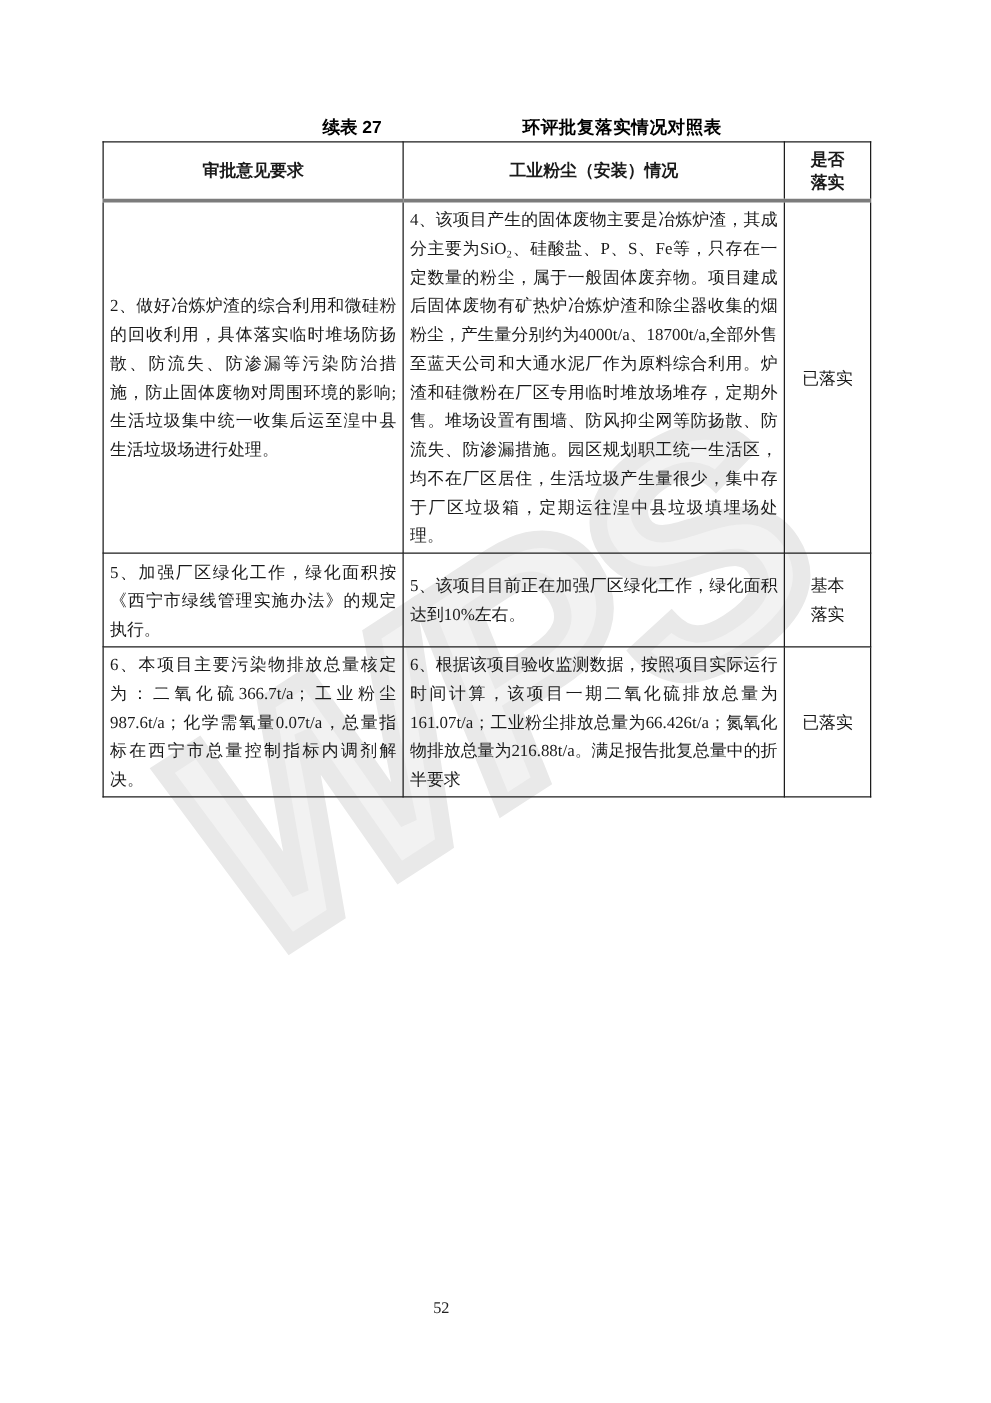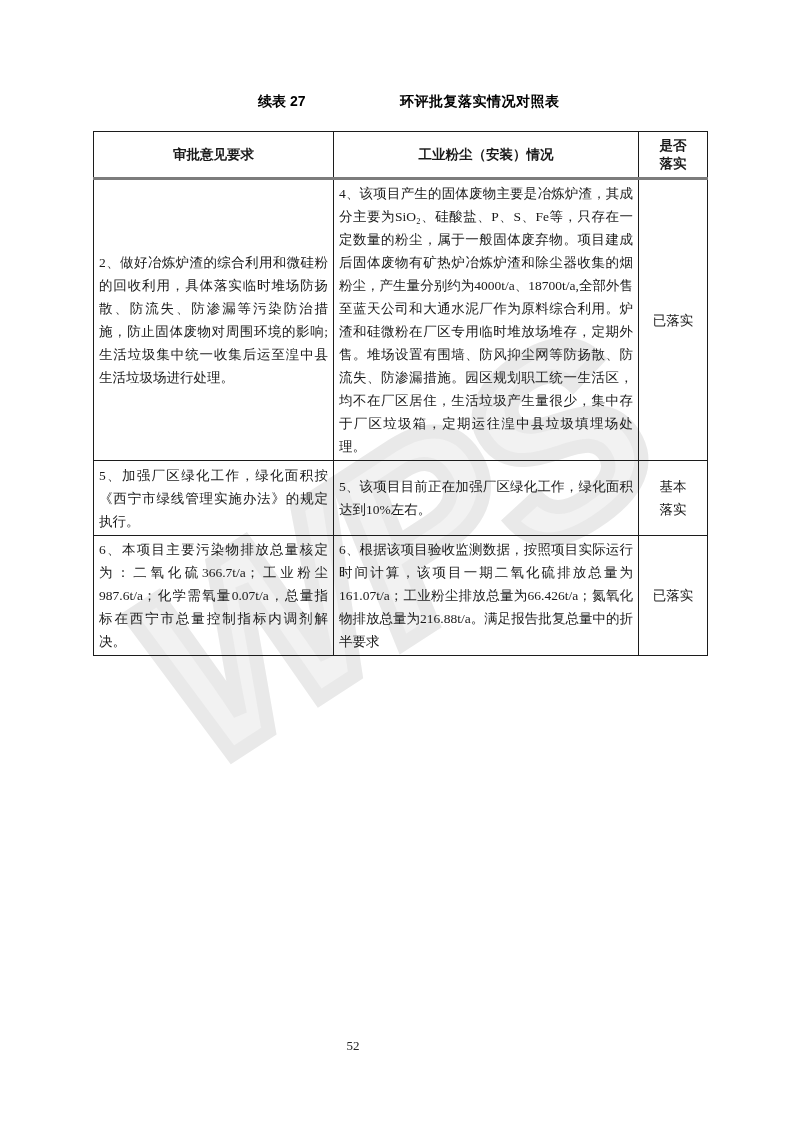--- a/index.html
+++ b/index.html
@@ -35,34 +35,33 @@
   }
 
   
   .caption { position: absolute; top: 93px; left: 0; width: 685px; height: 18px; z-index: 2; }
   .caption .tbl-label {
     position: absolute; left: 258px; top: 0;
     font-family: "Liberation Sans", "DejaVu Sans", sans-serif;
     font-weight: bold; font-size: 14px; color: #000;
   }
   .caption .tbl-title {
-    position: absolute; left: 400px; top: 0;
+    position: absolute; left: 418px; top: 0;
     font-family: Liberation Sans, sans-serif;
     font-weight: bold; font-size: 14px; color: #000;
     letter-spacing: 0.5px;
   }
 
   
   table.cmp {
-    position: absolute; left: 93px; top: 113px; z-index: 1;
+    position: absolute; left: 82px; top: 113px; z-index: 1;
     width: 614px;
     border-collapse: collapse;
     table-layout: fixed;
     background: transparent;
-    margin-top: 18px;
   }
   table.cmp col.c1 { width: 240px; }
   table.cmp col.c2 { width: 305px; }
   table.cmp col.c3 { width: 69px; }
   table.cmp th, table.cmp td {
     border: 1.6px solid #1c1c1c;
     vertical-align: middle;
     font-size: 13.5px;
     line-height: 23px;
     background: transparent;

